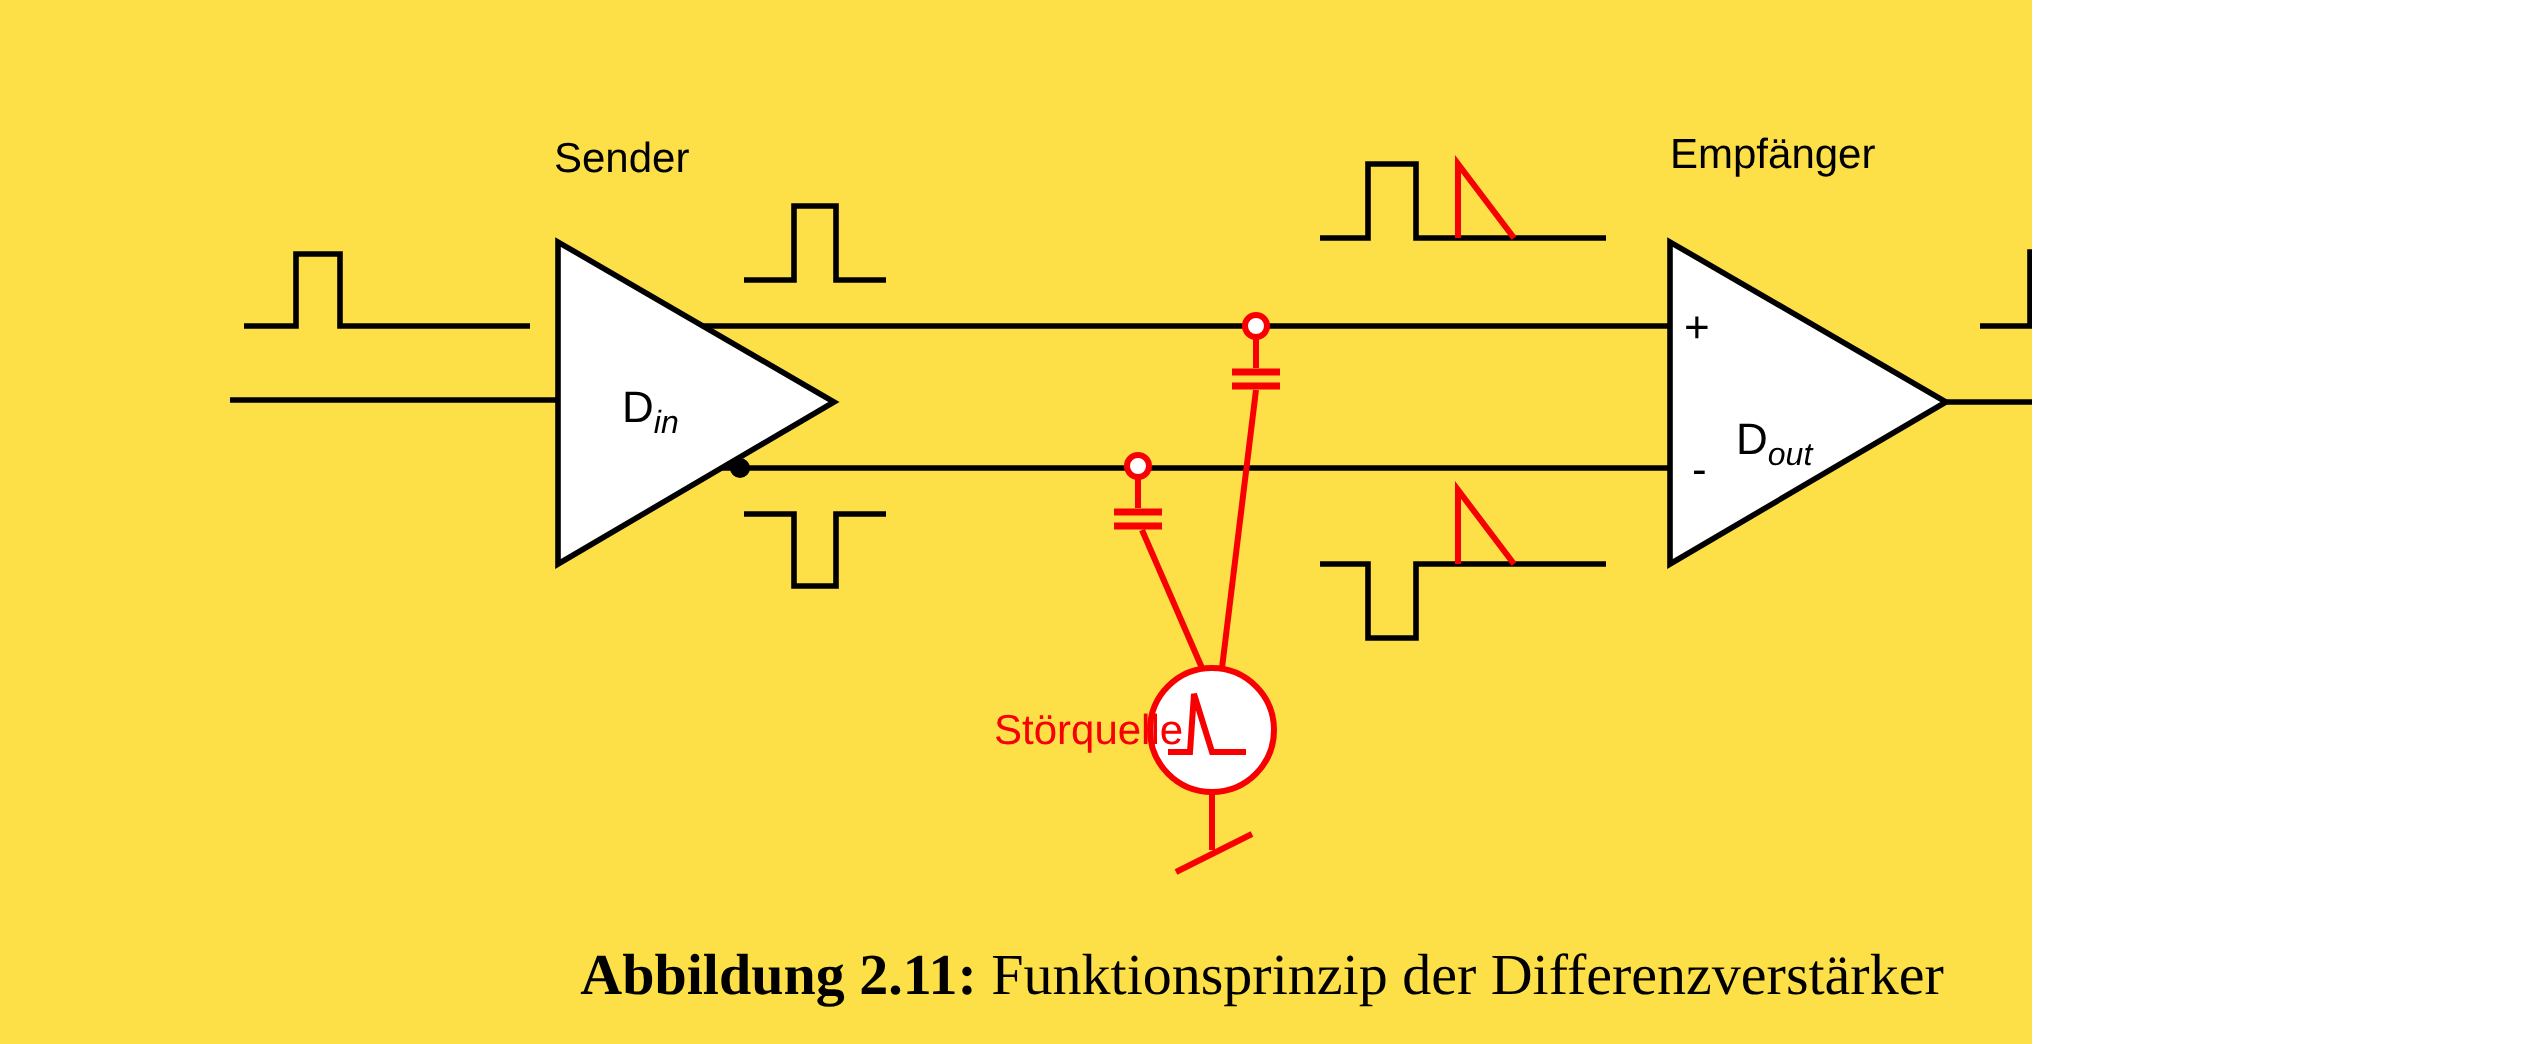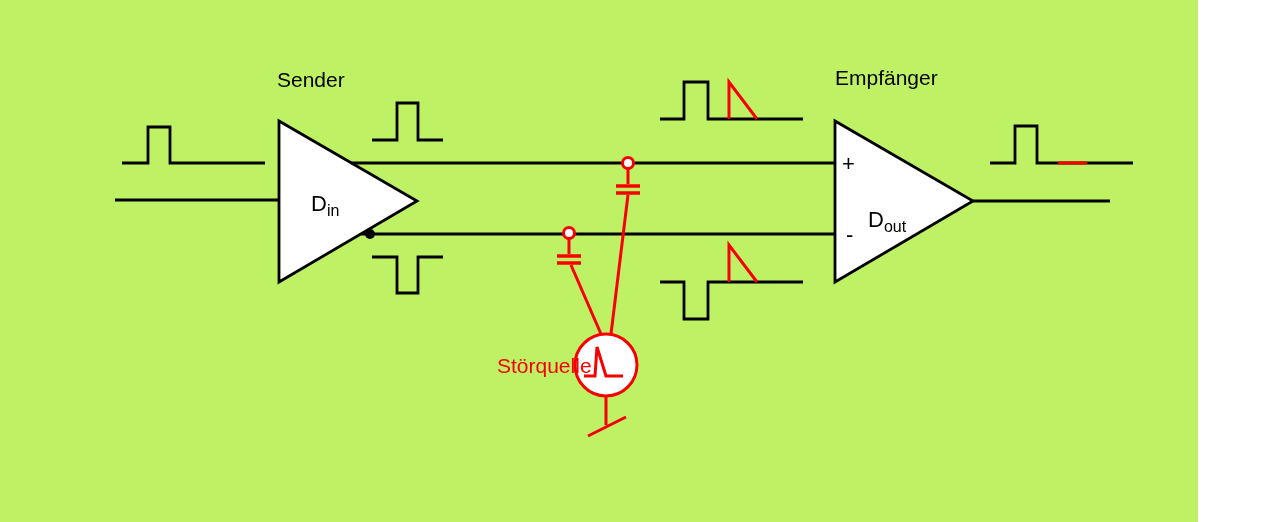--- a/index.html
+++ b/index.html
@@ -2,23 +2,23 @@
 <html><head>
 <meta charset="utf-8">
 <style>
   html, body {
     margin: 0;
     padding: 0;
     background: #ffffff;
   }
   #stage {
     position: relative;
-    width: 1198px;
+    width: 1016px;
     height: 522px;
-    background: #bef264;
+    background: #fde047;
     overflow: hidden;
     font-family: "Liberation Sans", sans-serif;
   }
   #stage svg {
     position: absolute;
     left: 0;
     top: 0;
   }
   .lbl {
     position: absolute;
@@ -34,20 +34,21 @@
   .gate-label {
     position: absolute;
     font-size: 22px;
     color: #000000;
     line-height: 1;
     white-space: nowrap;
   }
   .gate-label sub {
     font-size: 16px;
     line-height: 0;
+    font-style: italic;
   }
   .pin-label {
     position: absolute;
     font-size: 22px;
     color: #000000;
     line-height: 1;
   }
   #caption {
     position: absolute;
     left: 0;
@@ -136,14 +137,15 @@
   <div class="gate-label" style="left:311px; top:193px;"><span>D</span><sub>in</sub></div>
 
   <div class="gate-label" style="left:868px; top:209px;"><span>D</span><sub>out</sub></div>
 
   <span class="pin-label" style="left:842px; top:153px;">+</span>
 
   <span class="pin-label" style="left:846px; top:224px;">-</span>
 
   <span class="lbl red" style="left:457px; top:355px;">Störquelle</span>
 
+  <div id="caption"><span class="cap-bold">Abbildung 2.11:</span><span> Funktionsprinzip der Differenzverstärker</span></div>
 
 </div>
 
 </body></html>

